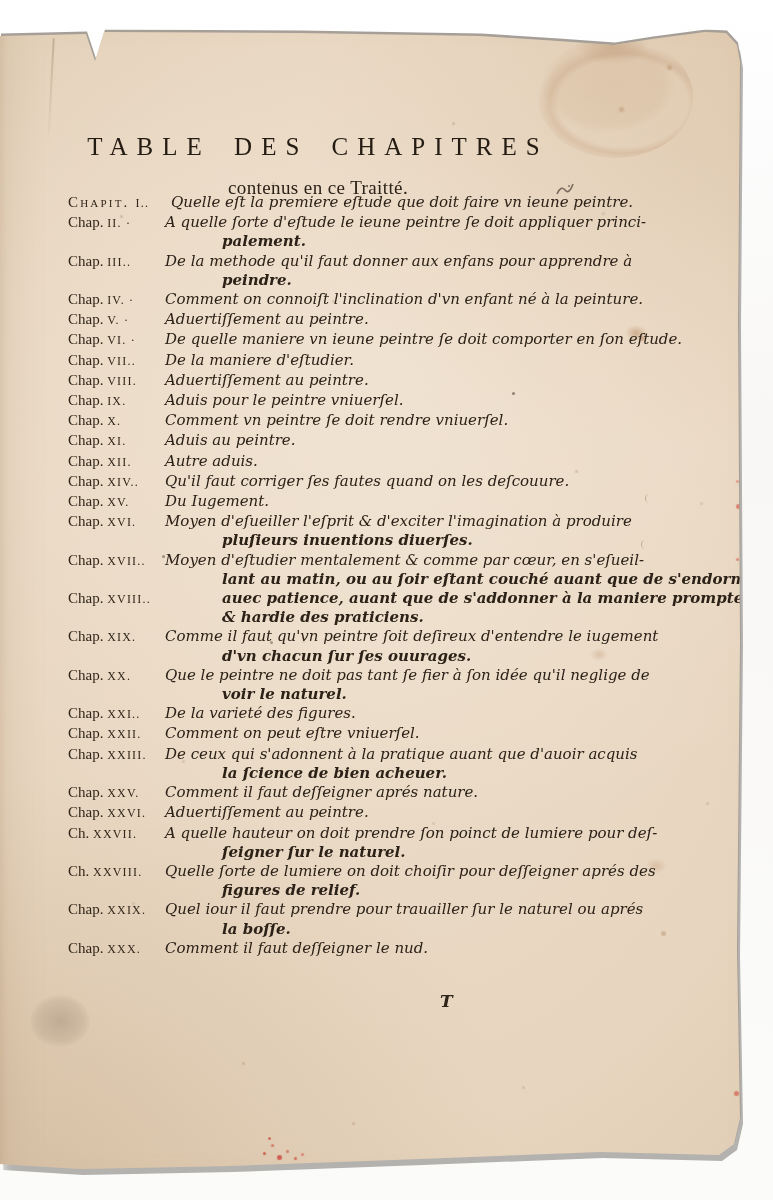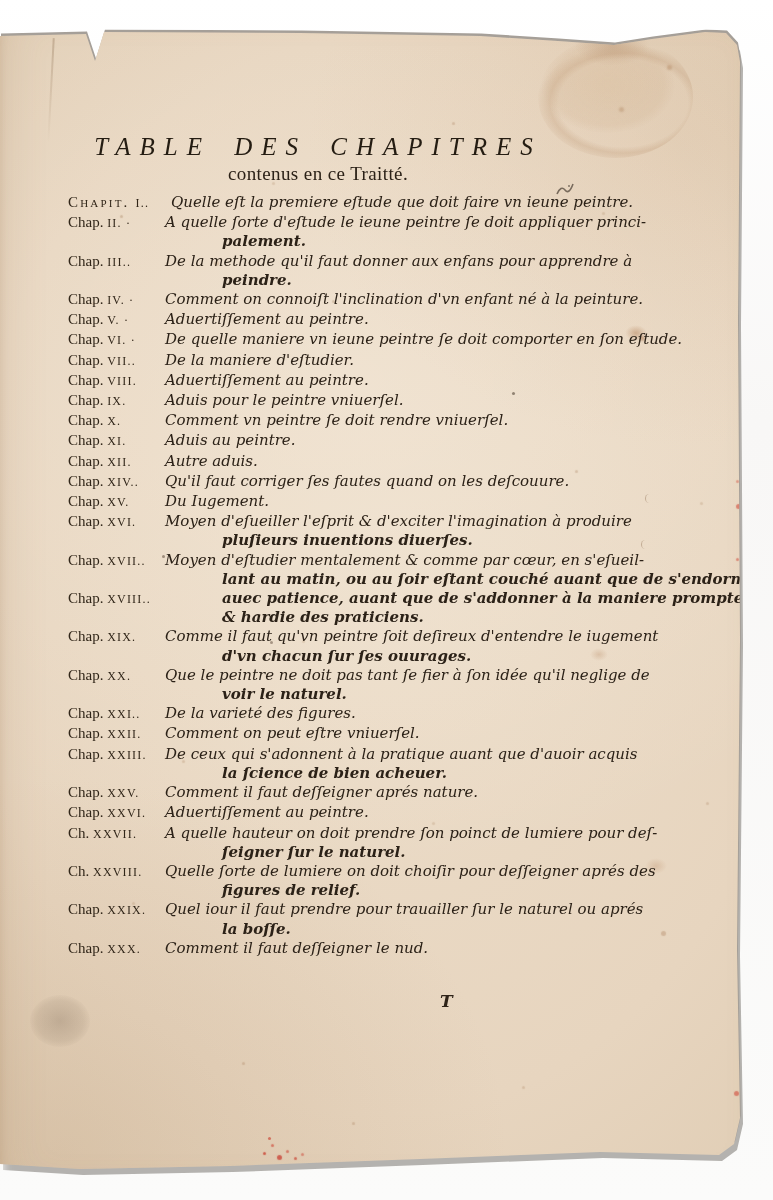--- a/index.html
+++ b/index.html
@@ -40,24 +40,24 @@
       radial-gradient(ellipse 900px 700px at 45% 32%, rgba(255,248,238,.28), transparent 70%),
       radial-gradient(ellipse 520px 420px at 88% 12%, rgba(203,168,132,.22), transparent 72%),
       radial-gradient(ellipse 620px 520px at 8% 96%, rgba(188,158,124,.28), transparent 72%),
       radial-gradient(ellipse 760px 980px at 50% 48%, #ecddc9 0%, #e7d5bf 55%, #dfccb3 85%, #d8c2a6 100%);
     box-shadow: inset 0 0 48px rgba(150,110,70,.20), inset 0 0 9px rgba(140,100,60,.16);
   }
   .title-block { position:absolute; left:60px; top:133px; width:516px; text-align:center; }
   .page-title {
     margin:0; font-family:"Liberation Serif", serif; font-weight:400;
     font-size:25px; letter-spacing:9px; word-spacing:8px;
-    color:#241c12; white-space:nowrap;font-style:italic;
+    color:#241c12; white-space:nowrap;
   }
   .page-subtitle {
-    margin-top:2px; font-family:"Liberation Serif", serif;
+    margin-top:16px; font-family:"Liberation Serif", serif;
     font-size:19px; letter-spacing:.4px; color:#2b2117;
   }
   .toc { position:absolute; left:68px; top:193px; width:596px; font-size:15px; color:#2b2117; }
   .toc-row { display:flex; align-items:flex-start; line-height:19.2px; }
   .chapter-label {
     flex:0 0 auto; min-width:97px;
     font-family:Liberation Serif, serif; color:#312619; white-space:nowrap;
   }
   .chapter-label .num { font-size:12px; letter-spacing:1.2px; }
   .toc-row:first-child .chapter-label .prefix { font-variant:small-caps; letter-spacing:2.2px; }

